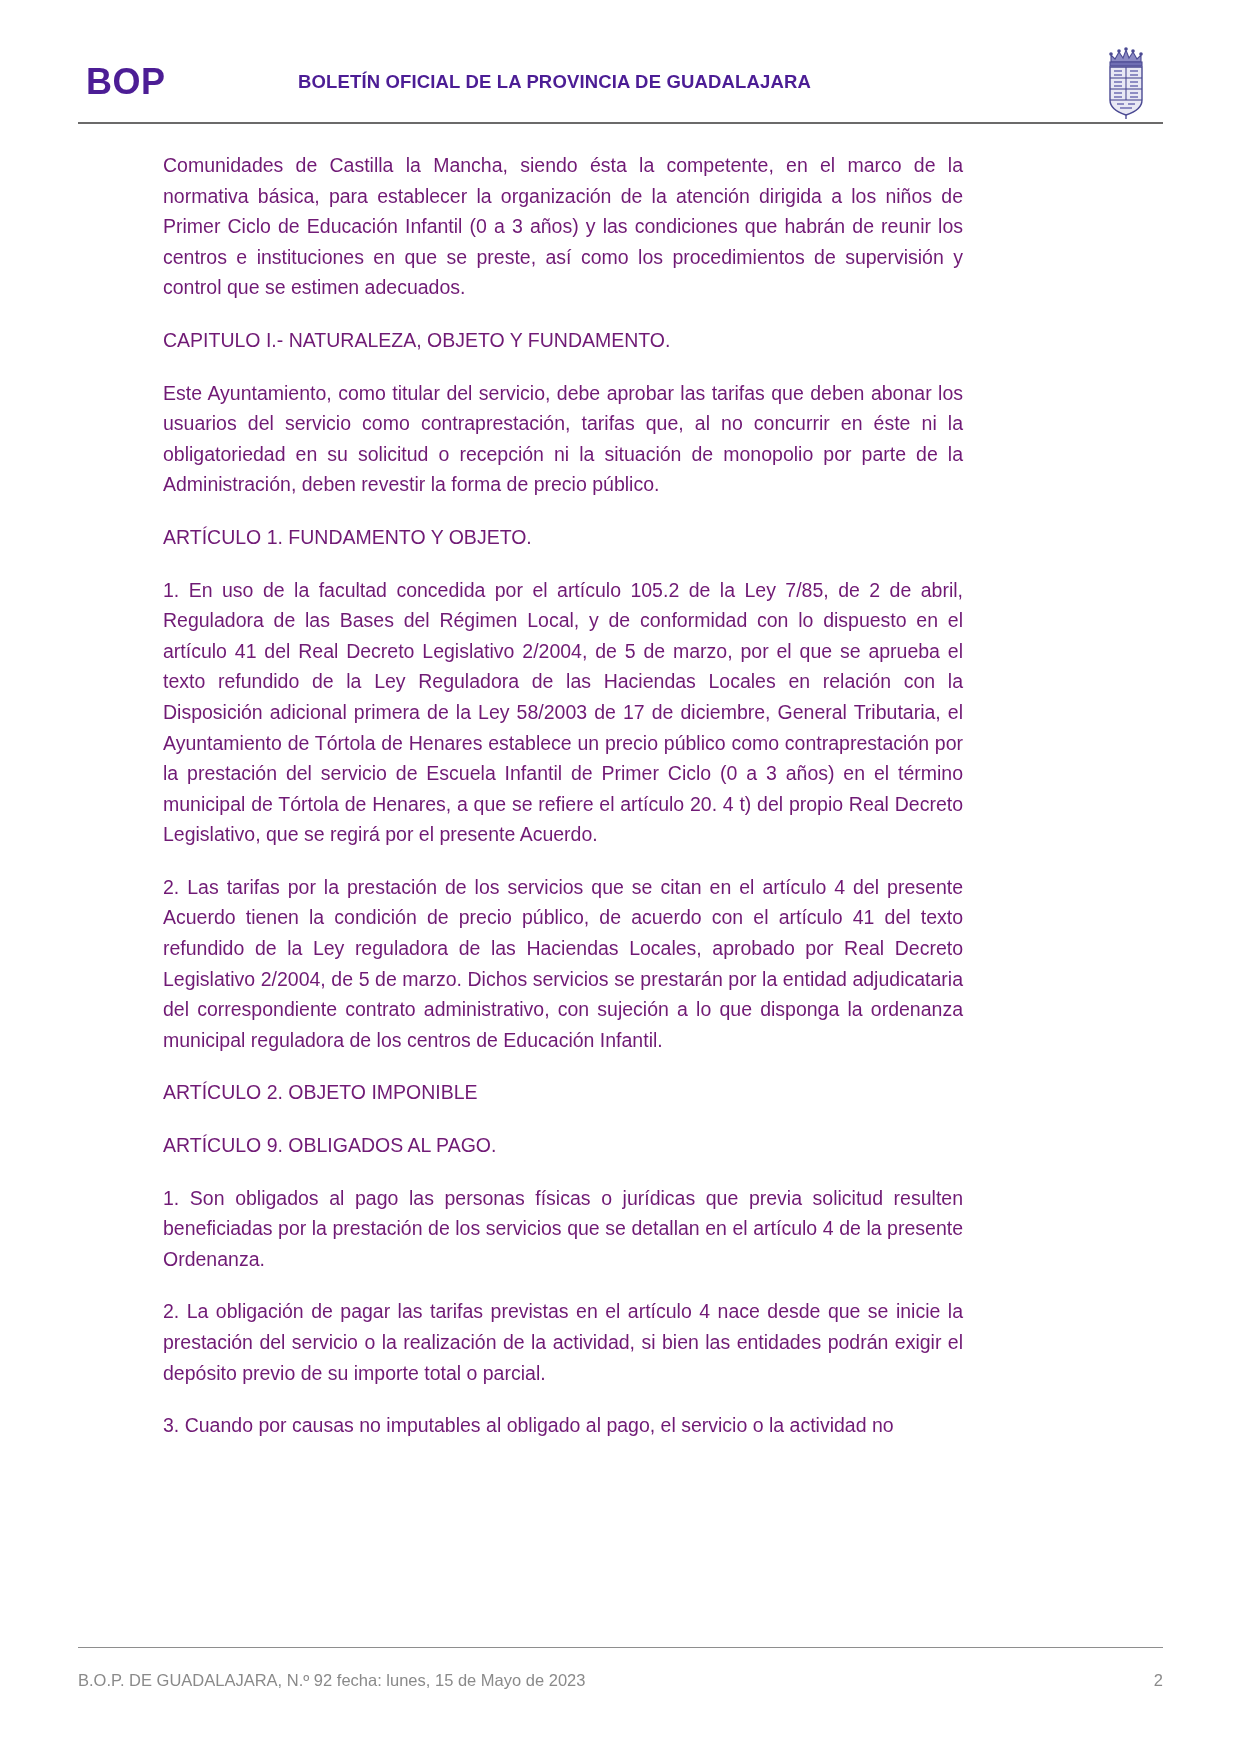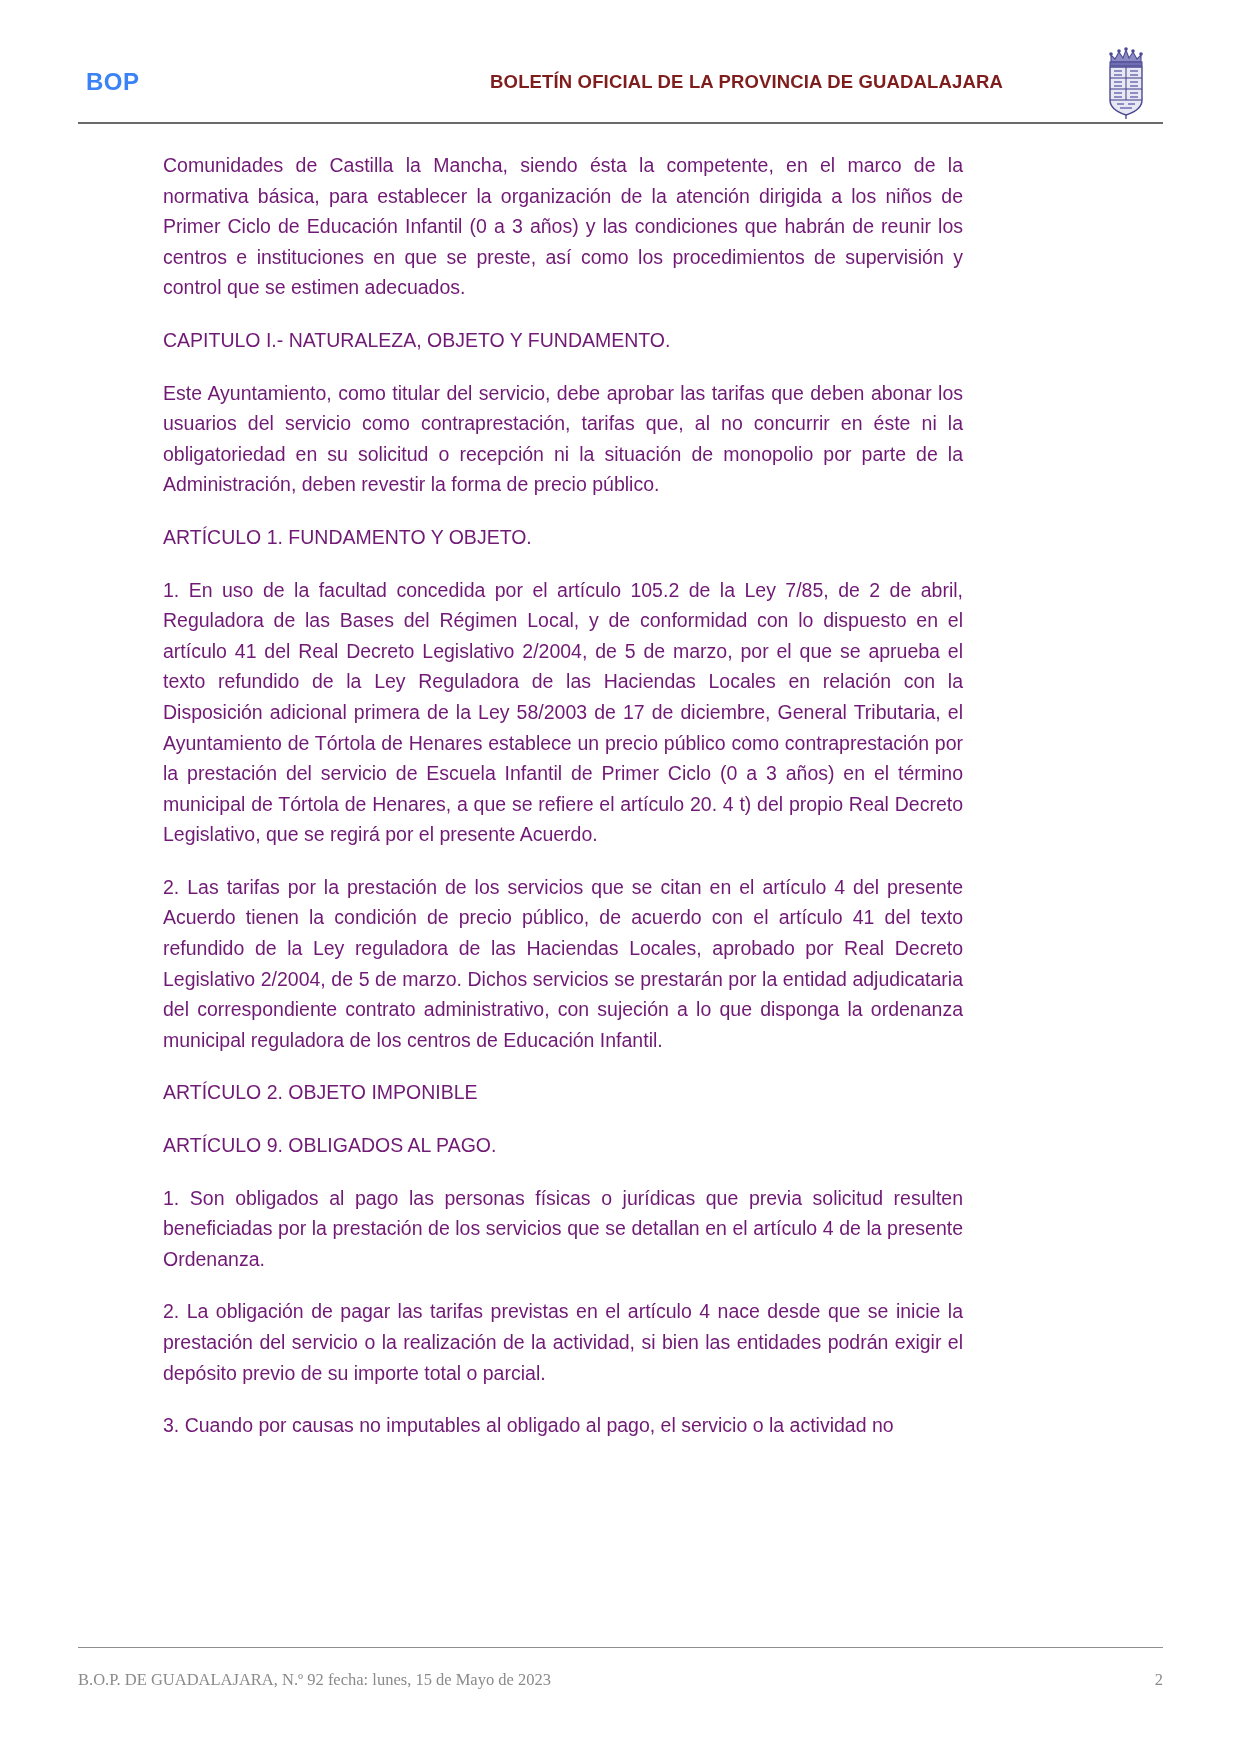--- a/index.html
+++ b/index.html
@@ -32,36 +32,36 @@
   }
   .header-inner {
     position: relative;
     display: flex;
     align-items: center;
     height: 72px;
   }
   .bop-logo {
     font-family: "Liberation Sans", sans-serif;
     font-weight: bold;
-    font-size: 24px;
+    font-size: 36px;
     letter-spacing: 0.5px;
-    color: #3b82f6;
+    color: #4c1d95;
     width: 220px;
     flex: 0 0 220px;
     padding-left: 8px;
     box-sizing: border-box;
   }
   .header-title {
     flex: 1 1 auto;
-    text-align: right;
+    text-align: left;
     font-family: "Liberation Sans", sans-serif;
     font-weight: bold;
     font-size: 18.5px;
     letter-spacing: 0.15px;
-    color: #7f1d1d;
+    color: #4c1d95;
     padding-right: 160px;
     box-sizing: border-box;
     white-space: nowrap;
   }
   .coat-of-arms {
     position: absolute;
     right: 10px;
     top: -4px;
     width: 54px;
     height: 78px;
@@ -111,21 +111,21 @@
     background: #8e8e8e;
   }
   .footer {
     position: absolute;
     bottom: 64px;
     left: 78px;
     width: 1085px;
     display: flex;
     align-items: baseline;
     justify-content: space-between;
-    font-family: Liberation Serif, serif;
+    font-family: Liberation Sans, sans-serif;
     font-size: 16.5px;
     color: #8a8a8a;
   }
   .footer-left { white-space: nowrap; }
   .footer-right { white-space: nowrap; }
 </style>
 </head>
 <body>
 
 <div class="page">

